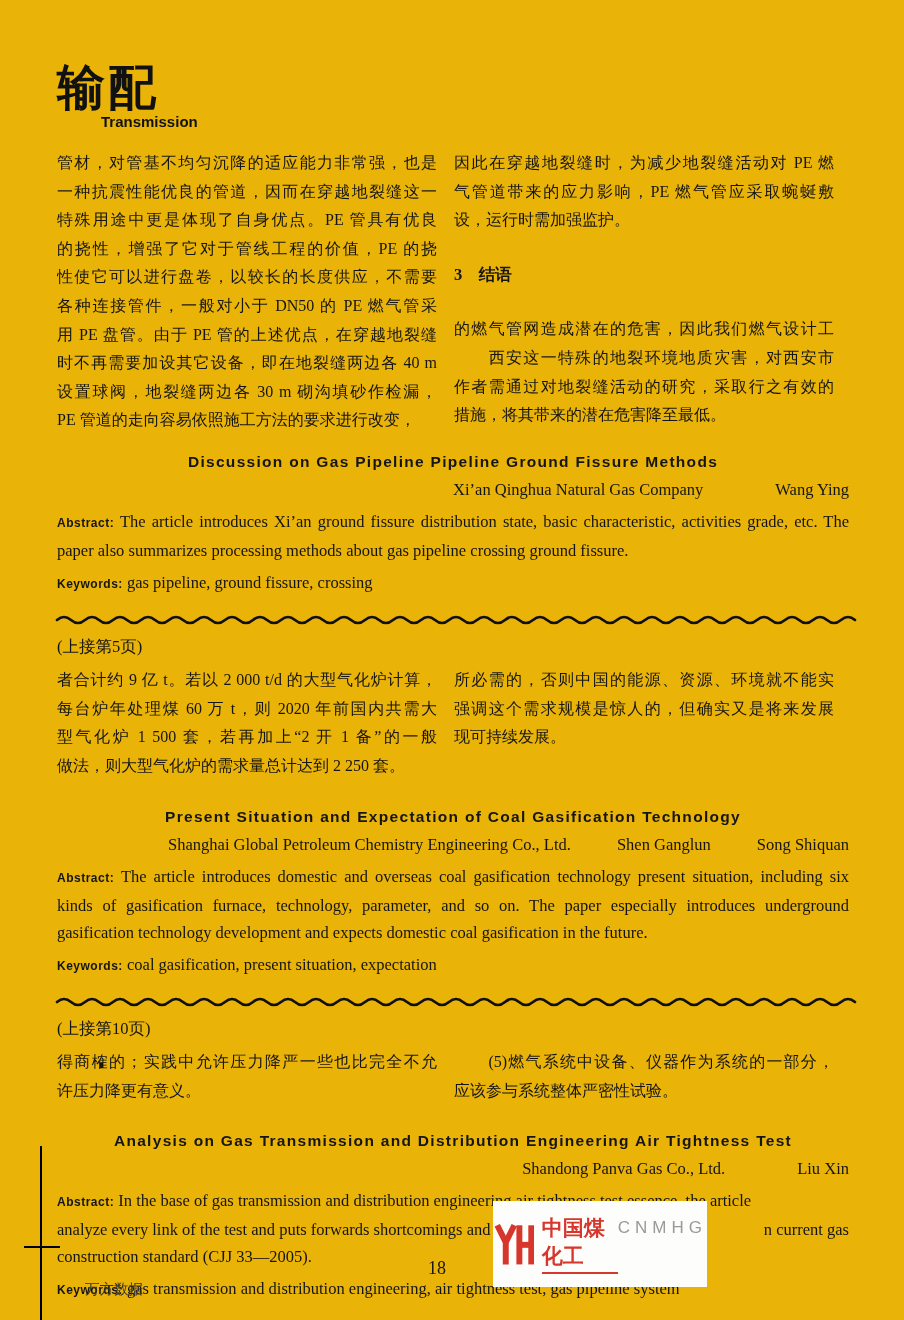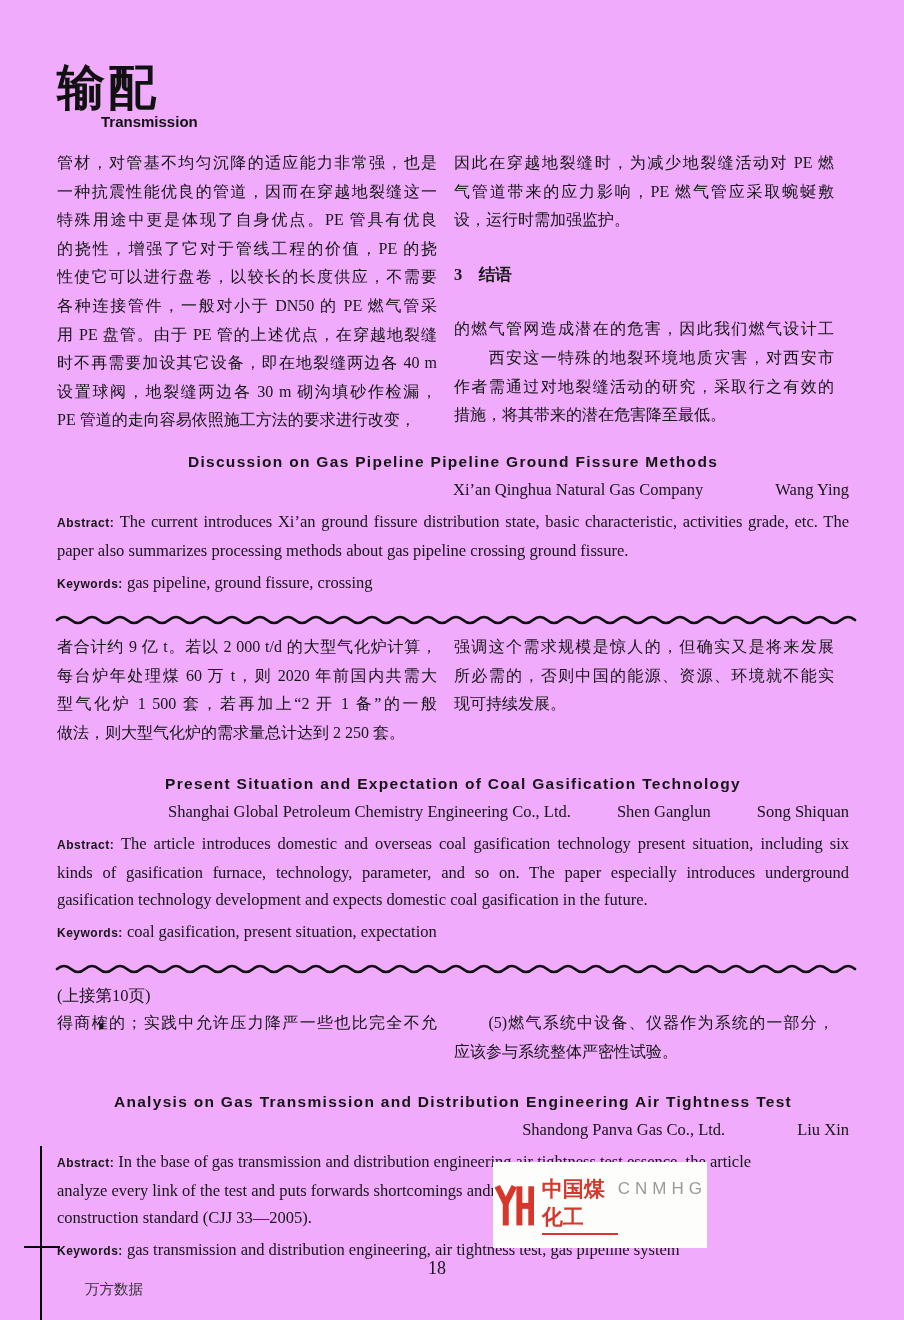--- a/index.html
+++ b/index.html
@@ -1,16 +1,16 @@
 <!DOCTYPE html>
 <html><head>
 <meta charset="utf-8">
 <style>
   html,body{margin:0;padding:0;background:#e8e8e8;}
-  .page{position:relative;width:904px;height:1320px;margin:0 auto;background:#f0abfc;
+  .page{position:relative;width:904px;height:1320px;margin:0 auto;background:#eab308;
         color:#151515;overflow:hidden;font-family:"Liberation Serif",serif;}
   .content{padding:0 55px 0 57px;}
 
   
   .logo{margin-top:64px;line-height:1;}
   .logo-cn{font-family:"Liberation Sans",sans-serif;font-weight:900;font-size:48px;
            letter-spacing:3px;color:#111;}
   .logo-en{font-family:"Liberation Sans",sans-serif;font-weight:bold;font-size:15px;
            margin-left:44px;margin-top:2px;color:#111;}
 
@@ -31,21 +31,21 @@
   .lbl{font-family:"Liberation Sans",sans-serif;font-weight:bold;font-size:12px;
        letter-spacing:.5px;}
   .art-keywords{margin-top:5px;font-size:16.5px;line-height:27px;}
 
   .wave-row{margin:15px 0 4px;height:14px;}
   .cont-note{font-size:16.5px;line-height:27px;margin-top:6px;}
 
   
   .abs3{position:relative;margin-top:8px;}
   .abs-line{font-size:16.5px;line-height:27px;}
-  .abs-split{display:flex;}
+  .abs-split{display:flex;justify-content:space-between;}
 
   .watermark{position:absolute;left:436px;top:14px;width:214px;height:86px;background:#fdfdfb;
              z-index:2;display:flex;align-items:center;gap:8px;}
   .wm-right{display:flex;flex-direction:row;}
   .wm-cn{font-size:21px;font-weight:bold;border-bottom:2px solid;padding-bottom:2px;}
   .wm-en{font-family:"Liberation Sans",sans-serif;font-size:17px;color:#9a9a9a;
          letter-spacing:5px;margin-top:4px;}
 
   
   .footer-issue{position:absolute;left:85px;top:1328px;font-size:16px;white-space:nowrap;}
@@ -94,44 +94,45 @@
     </div>
 
     <div class="article">
       <div class="art-title">Discussion on Gas Pipeline Pipeline Ground Fissure Methods</div>
       <div class="art-authors">
         <span>Xi’an Qinghua Natural Gas Company</span>
         <span>Wang Ying</span>
       </div>
       <div class="art-abstract">
         <span class="lbl">Abstract:</span>
-        <span>The current introduces Xi’an ground fissure distribution state, basic characteristic, activities grade, etc. The paper also summarizes processing methods about gas pipeline crossing ground fissure.</span>
+        <span>The article introduces Xi’an ground fissure distribution state, basic characteristic, activities grade, etc. The paper also summarizes processing methods about gas pipeline crossing ground fissure.</span>
       </div>
       <div class="art-keywords">
         <span class="lbl">Keywords:</span>
         <span>gas pipeline, ground fissure, crossing</span>
       </div>
     </div>
 
     <div class="wave-row">
       <svg width="792" height="14" viewBox="0 0 792 14" style="overflow:visible">
         <path fill="none" stroke="#101010" stroke-width="2.6" stroke-linecap="round" d="M0 7 Q 7 1 14 7 Q 21 13 28 7 Q 35 1 42 7 Q 49 13 56 7 Q 63 1 70 7 Q 77 13 84 7 Q 91 1 98 7 Q 105 13 112 7 Q 119 1 126 7 Q 133 13 140 7 Q 147 1 154 7 Q 161 13 168 7 Q 175 1 182 7 Q 189 13 196 7 Q 203 1 210 7 Q 217 13 224 7 Q 231 1 238 7 Q 245 13 252 7 Q 259 1 266 7 Q 273 13 280 7 Q 287 1 294 7 Q 301 13 308 7 Q 315 1 322 7 Q 329 13 336 7 Q 343 1 350 7 Q 357 13 364 7 Q 371 1 378 7 Q 385 13 392 7 Q 399 1 406 7 Q 413 13 420 7 Q 427 1 434 7 Q 441 13 448 7 Q 455 1 462 7 Q 469 13 476 7 Q 483 1 490 7 Q 497 13 504 7 Q 511 1 518 7 Q 525 13 532 7 Q 539 1 546 7 Q 553 13 560 7 Q 567 1 574 7 Q 581 13 588 7 Q 595 1 602 7 Q 609 13 616 7 Q 623 1 630 7 Q 637 13 644 7 Q 651 1 658 7 Q 665 13 672 7 Q 679 1 686 7 Q 693 13 700 7 Q 707 1 714 7 Q 721 13 728 7 Q 735 1 742 7 Q 749 13 756 7 Q 763 1 770 7 Q 777 13 784 7 Q 791 1 798 7"></path>
       </svg>
     </div>
 
+    <div class="cont-note">(上接第5页)</div>
     <div class="twocol" style="margin-top:6px">
       <div class="col">
         <div class="cjk">者合计约 9 亿 t。若以 2 000 t/d 的大型气化炉计算，</div>
         <div class="cjk">每台炉年处理煤 60 万 t，则 2020 年前国内共需大</div>
         <div class="cjk">型气化炉 1 500 套，若再加上“2 开 1 备”的一般</div>
         <div class="cjk end">做法，则大型气化炉的需求量总计达到 2 250 套。</div>
       </div>
       <div class="col">
+        <div class="cjk">所必需的，否则中国的能源、资源、环境就不能实</div>
         <div class="cjk">强调这个需求规模是惊人的，但确实又是将来发展</div>
-        <div class="cjk">所必需的，否则中国的能源、资源、环境就不能实</div>
         <div class="cjk end">现可持续发展。</div>
       </div>
     </div>
 
     <div class="article" style="margin-top:28px">
       <div class="art-title">Present Situation and Expectation of Coal Gasification Technology</div>
       <div class="art-authors" style="gap:46px">
         <span>Shanghai Global Petroleum Chemistry Engineering Co., Ltd.</span>
         <span>Shen Ganglun</span>
         <span>Song Shiquan</span>
@@ -146,23 +147,24 @@
       </div>
     </div>
 
     <div class="wave-row">
       <svg width="792" height="14" viewBox="0 0 792 14" style="overflow:visible">
         <path fill="none" stroke="#101010" stroke-width="2.6" stroke-linecap="round" d="M0 7 Q 7 1 14 7 Q 21 13 28 7 Q 35 1 42 7 Q 49 13 56 7 Q 63 1 70 7 Q 77 13 84 7 Q 91 1 98 7 Q 105 13 112 7 Q 119 1 126 7 Q 133 13 140 7 Q 147 1 154 7 Q 161 13 168 7 Q 175 1 182 7 Q 189 13 196 7 Q 203 1 210 7 Q 217 13 224 7 Q 231 1 238 7 Q 245 13 252 7 Q 259 1 266 7 Q 273 13 280 7 Q 287 1 294 7 Q 301 13 308 7 Q 315 1 322 7 Q 329 13 336 7 Q 343 1 350 7 Q 357 13 364 7 Q 371 1 378 7 Q 385 13 392 7 Q 399 1 406 7 Q 413 13 420 7 Q 427 1 434 7 Q 441 13 448 7 Q 455 1 462 7 Q 469 13 476 7 Q 483 1 490 7 Q 497 13 504 7 Q 511 1 518 7 Q 525 13 532 7 Q 539 1 546 7 Q 553 13 560 7 Q 567 1 574 7 Q 581 13 588 7 Q 595 1 602 7 Q 609 13 616 7 Q 623 1 630 7 Q 637 13 644 7 Q 651 1 658 7 Q 665 13 672 7 Q 679 1 686 7 Q 693 13 700 7 Q 707 1 714 7 Q 721 13 728 7 Q 735 1 742 7 Q 749 13 756 7 Q 763 1 770 7 Q 777 13 784 7 Q 791 1 798 7"></path>
       </svg>
     </div>
 
     <div class="cont-note">(上接第10页)</div>
-    <div class="twocol" style="margin-top:0">
+    <div class="twocol" style="margin-top:6px">
       <div class="col">
         <div class="cjk">得商榷的；实践中允许压力降严一些也比完全不允</div>
+        <div class="cjk end">许压力降更有意义。</div>
       </div>
       <div class="col">
         <div class="cjk">　　(5)燃气系统中设备、仪器作为系统的一部分，</div>
         <div class="cjk end">应该参与系统整体严密性试验。</div>
       </div>
     </div>
 
     <div class="article" style="margin-top:26px">
       <div class="art-title">Analysis on Gas Transmission and Distribution Engineering Air Tightness Test</div>
       <div class="art-authors">

